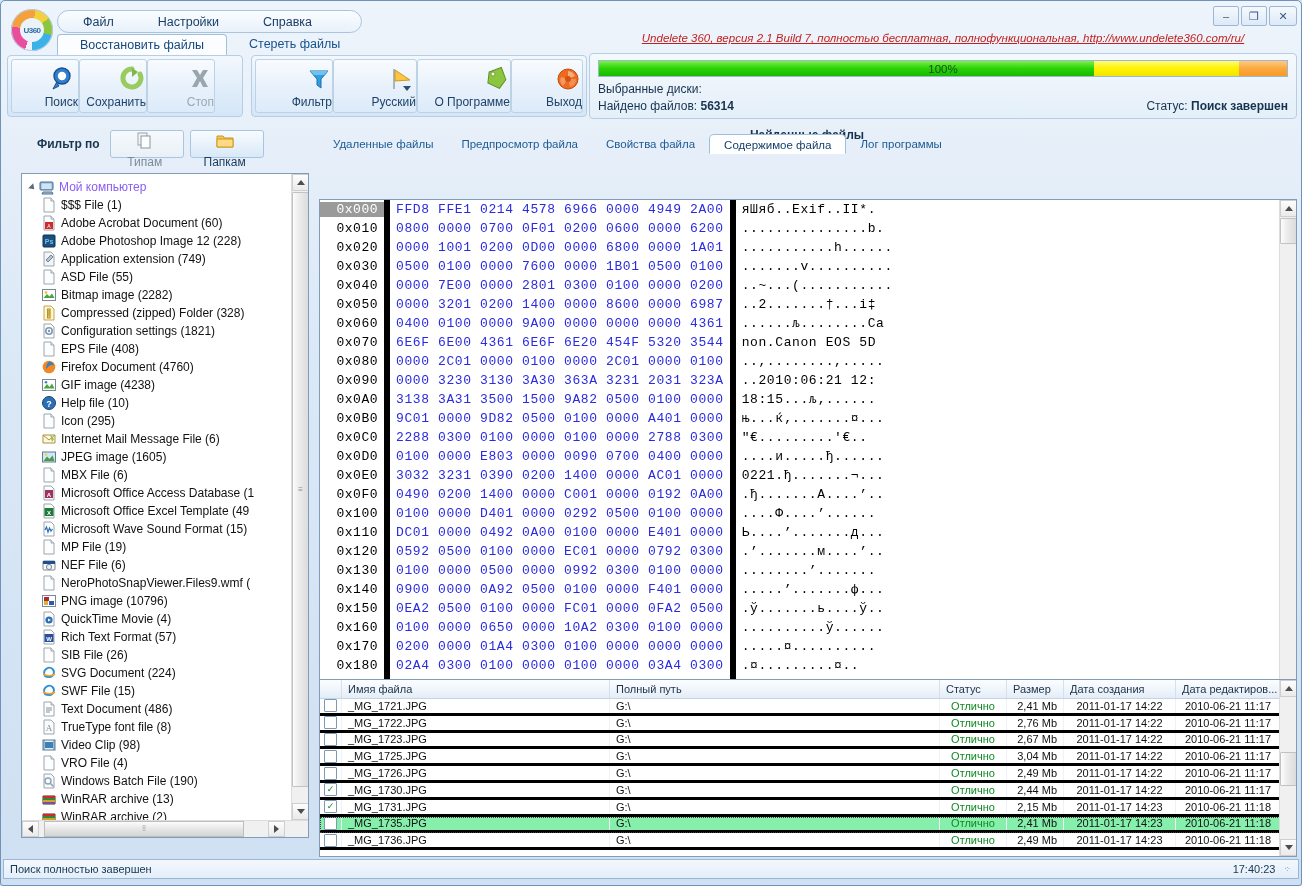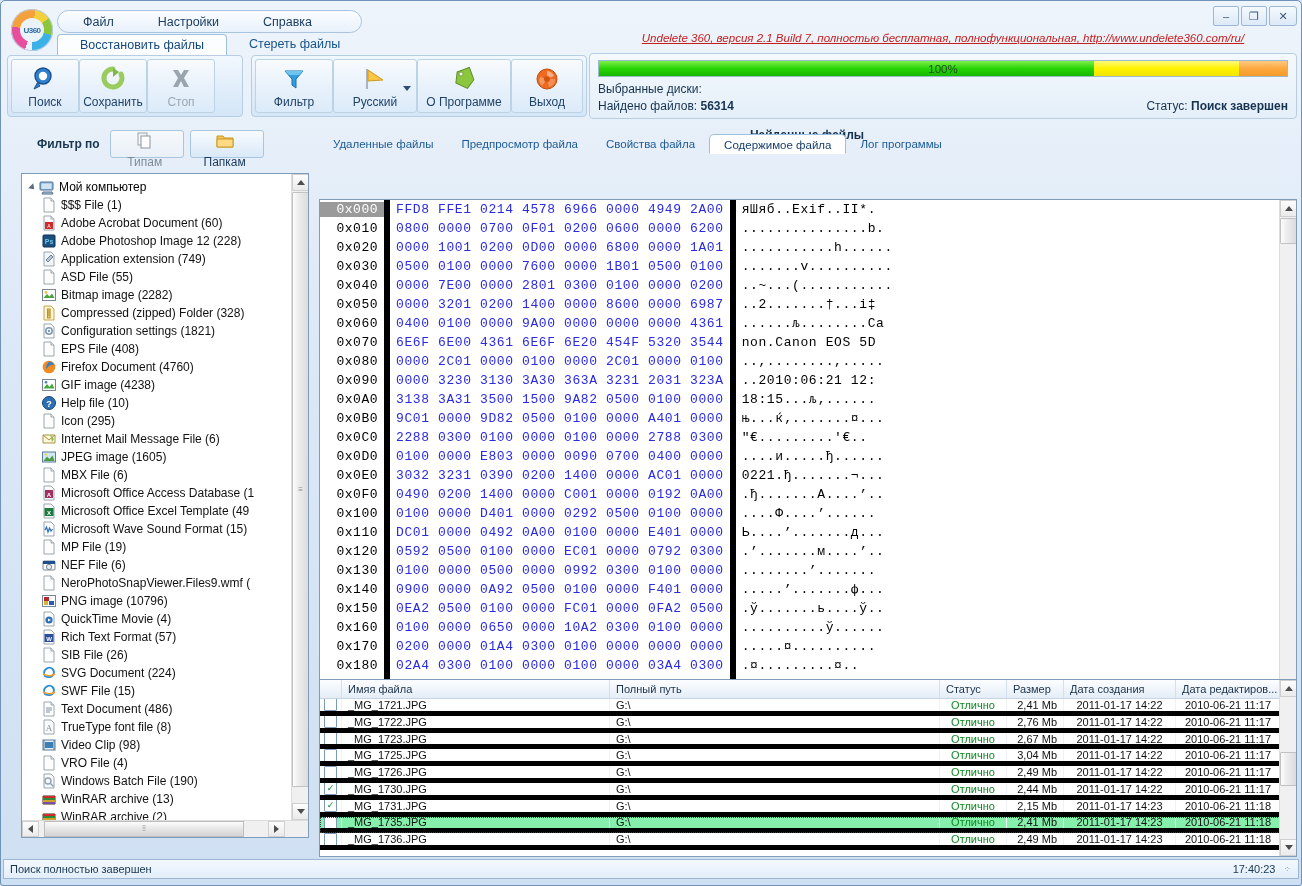--- a/index.html
+++ b/index.html
@@ -77,20 +77,21 @@
     display:flex;align-items:stretch;padding:3px;
   }
   .tbtn{
     width:68px;display:flex;flex-direction:column;align-items:center;justify-content:flex-start;
     border:1px solid transparent;border-radius:3px;padding-top:4px;box-sizing:border-box;
     position:relative;
   }
   .tbtn.framed{
     border:1px solid #bcd3e7;
     background:linear-gradient(180deg,#f8fbfe 0%,#e7f1fb 55%,#dcebf9 100%);
+    align-items:flex-end;
   }
   .tbtn .ic{height:30px;display:flex;align-items:center;justify-content:center;}
   .tbtn .tl{font-size:12px;color:#1f4269;margin-top:1px;}
   .tbtn.disabled .tl{color:#9aa8b5;}
   .tbtn .drop{
     position:absolute;right:5px;top:26px;width:0;height:0;
     border-left:4px solid transparent;border-right:4px solid transparent;border-top:5px solid #2b4f76;
   }
   
   .linkbar{
@@ -158,21 +159,21 @@
   
   .treepanel{
     position:absolute;left:20px;top:172px;width:288px;height:665px;box-sizing:border-box;
     background:#fff;border:1px solid #7f9db9;overflow:hidden;
   }
   .treeinner{position:absolute;left:0;top:0;width:268px;height:645px;overflow:hidden;padding:4px 0 0 4px;}
   .trow{height:18px;display:flex;align-items:center;white-space:nowrap;}
   .trow .tw{width:12px;display:flex;align-items:center;justify-content:center;}
   .trow .ico{width:18px;height:16px;display:flex;align-items:center;justify-content:center;margin-right:3px;}
   .trow .tx{font-size:12px;color:#111;}
-  .trow.root .tx{color:#000000;}
+  .trow.root .tx{color:#8b5cf6;}
   .kid{padding-left:14px;position:relative;}
   
   .vsb{
     position:absolute;right:0;top:0;width:17px;height:100%;
     background:#f0f0f0;border-left:1px solid #dcdcdc;box-sizing:border-box;
   }
   .sbtn{
     width:17px;height:17px;background:linear-gradient(180deg,#fdfdfd,#eaeaea);
     border:1px solid #cfcfcf;box-sizing:border-box;
     display:flex;align-items:center;justify-content:center;
@@ -228,21 +229,21 @@
   }
   .fthead{
     display:flex;height:19px;box-sizing:border-box;
     background:linear-gradient(180deg,#fcfdff 0%,#eef4fb 60%,#e3ecf6 100%);
     border-bottom:1px solid #c6d5e4;
   }
   .fth{
     font-size:11px;color:#20364d;display:flex;align-items:center;padding-left:6px;
     box-sizing:border-box;border-right:1px solid #d5e0ec;white-space:nowrap;overflow:hidden;
   }
-  .ftrow{display:flex;height:16.8px;align-items:center;box-sizing:border-box;border-bottom:5px solid #000000;}
+  .ftrow{display:flex;height:16.8px;align-items:center;box-sizing:border-box;border-bottom:3px solid #000000;}
   .ftrow.sel{background:#86efac;outline:1px dotted #3a3a3a;outline-offset:-1px;}
   .ftc{font-size:11px;color:#111;padding-left:6px;box-sizing:border-box;white-space:nowrap;overflow:hidden;border-right:1px solid #eef2f6;display:flex;align-items:center;height:100%;}
   .ftc.ok{color:#0f8a23;}
   .ftc.num{justify-content:flex-end;padding-right:6px;}
   .ftc.ctr{justify-content:center;padding-left:0;}
   .cbx{
     width:11px;height:11px;border:1px solid #7a9ab8;background:#fff;border-radius:1px;
     display:flex;align-items:center;justify-content:center;font-size:9px;color:#0a8a1e;line-height:1;
   }
   

